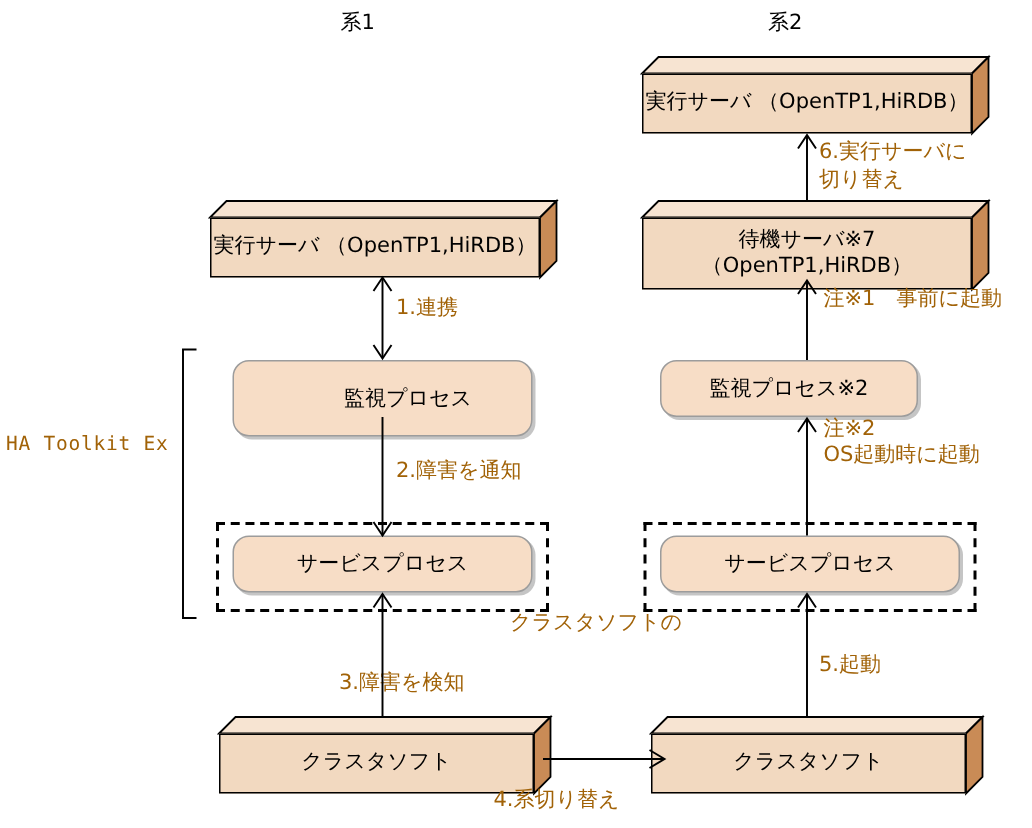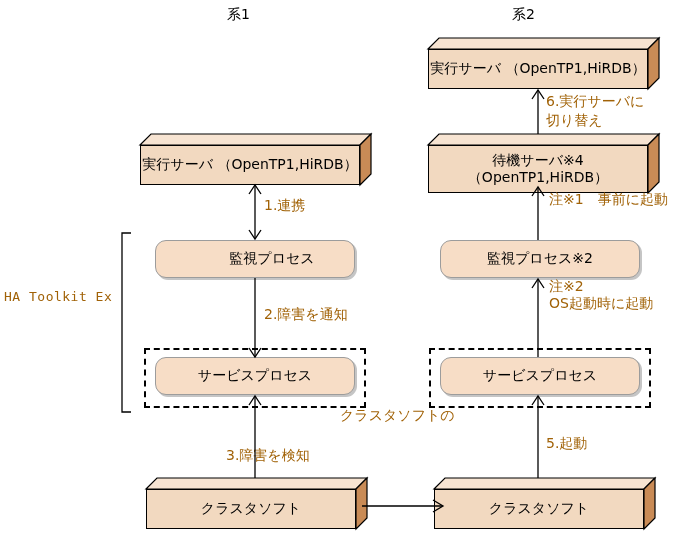--- a/index.html
+++ b/index.html
@@ -114,38 +114,38 @@
     </svg>
     <div class="face" style="top:11px; width:220px; height:40px;">実行サーバ （OpenTP1,HiRDB）</div>
   </div>
 
   <div class="block3d" style="left:428px; top:134px; width:220px; height:52px;">
     <svg class="bevel-svg" width="232" height="62">
       <polygon points="0,11 11,0 231,0 220,11" fill="#f7e4d2" stroke="#000" stroke-width="1.2"></polygon>
       <polygon points="220,11 231,0 231,48 220,59" fill="#c98b56" stroke="#000" stroke-width="1.2"></polygon>
     </svg>
     <div class="face" style="top:11px; width:220px; height:48px; flex-direction:column;">
-      <span>待機サーバ※4</span>
+      <span>待機サーバ※7</span>
       <span>（OpenTP1,HiRDB）</span>
     </div>
   </div>
 
   <div class="block3d" style="left:140px; top:134px; width:220px; height:44px;">
     <svg class="bevel-svg" width="232" height="52">
       <polygon points="0,11 11,0 231,0 220,11" fill="#f7e4d2" stroke="#000" stroke-width="1.2"></polygon>
       <polygon points="220,11 231,0 231,40 220,51" fill="#c98b56" stroke="#000" stroke-width="1.2"></polygon>
     </svg>
     <div class="face" style="top:11px; width:220px; height:40px;">実行サーバ （OpenTP1,HiRDB）</div>
   </div>
 
-  <div class="roundbox" style="left:155px; top:240px; width:200px; height:38px;padding-left:34px;">
+  <div class="roundbox" style="left:155px; top:240px; width:200px; height:51px;padding-left:34px;">
     <span>監視プロセス</span>
   </div>
 
-  <div class="roundbox" style="left:440px; top:240px; width:200px; height:38px;">
+  <div class="roundbox" style="left:440px; top:240px; width:172px; height:38px;">
     <span>監視プロセス※2</span>
   </div>
 
   <div class="dashbox" style="left:144px; top:348px; width:222px; height:60px;"></div>
   <div class="roundbox" style="left:155px; top:357px; width:200px; height:38px;">
     <span>サービスプロセス</span>
   </div>
 
   <div class="dashbox" style="left:429px; top:348px; width:222px; height:60px;"></div>
   <div class="roundbox" style="left:440px; top:357px; width:200px; height:38px;">
@@ -167,20 +167,21 @@
     </svg>
     <div class="face" style="top:11px; width:210px; height:40px;">クラスタソフト</div>
   </div>
 
   <div class="label" style="left:264px; top:196px;">1.連携</div>
 
   <div class="label" style="left:264px; top:305px;">2.障害を通知</div>
 
   <div class="label" style="left:226px; top:446px;">3.障害を検知</div>
 
+  <div class="label" style="left:329px; top:524px;">4.系切り替え</div>
 
   <div class="label" style="left:546px; top:434px;">5.起動</div>
 
   <div class="label" style="left:546px; top:92px;">6.実行サーバに</div>
   <div class="label" style="left:546px; top:111px;">切り替え</div>
 
   <div class="label" style="left:549px; top:190px;">注※1　事前に起動</div>
 
   <div class="label" style="left:549px; top:277px;">注※2</div>
   <div class="label" style="left:549px; top:294px;">OS起動時に起動</div>

